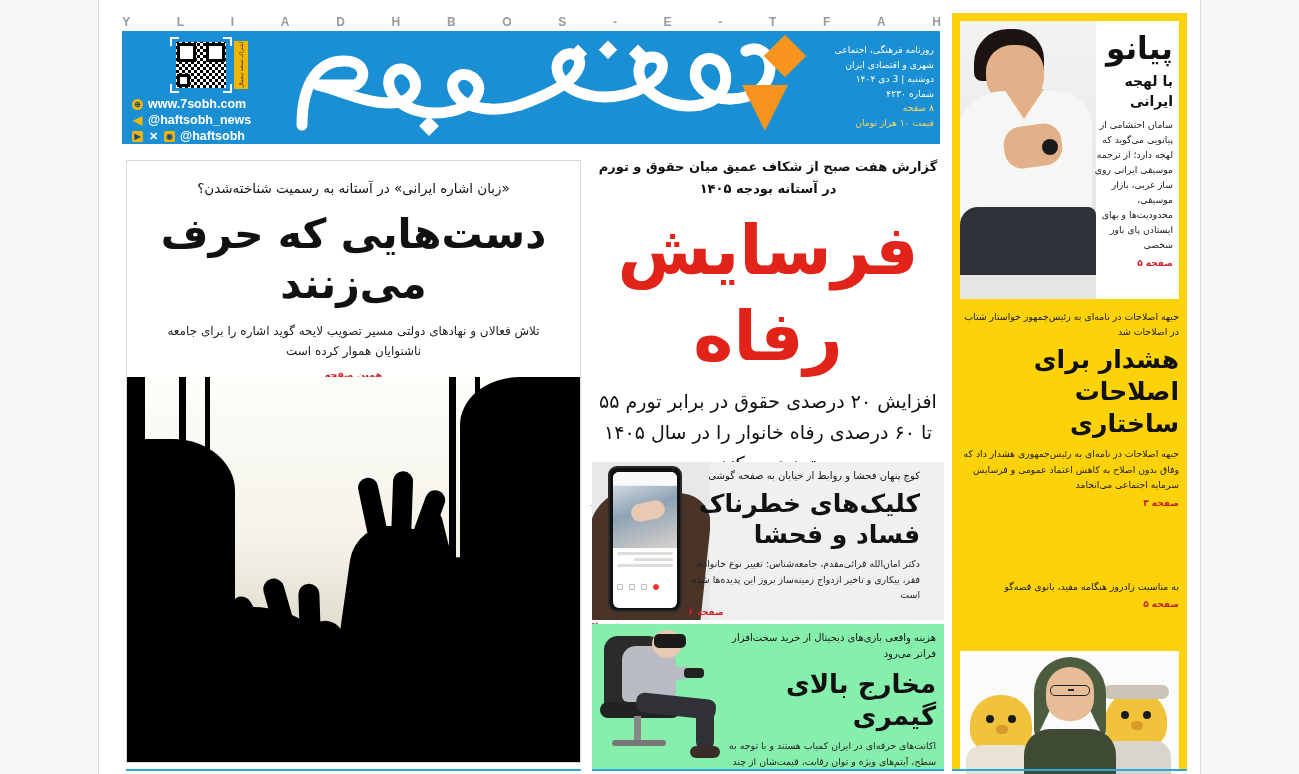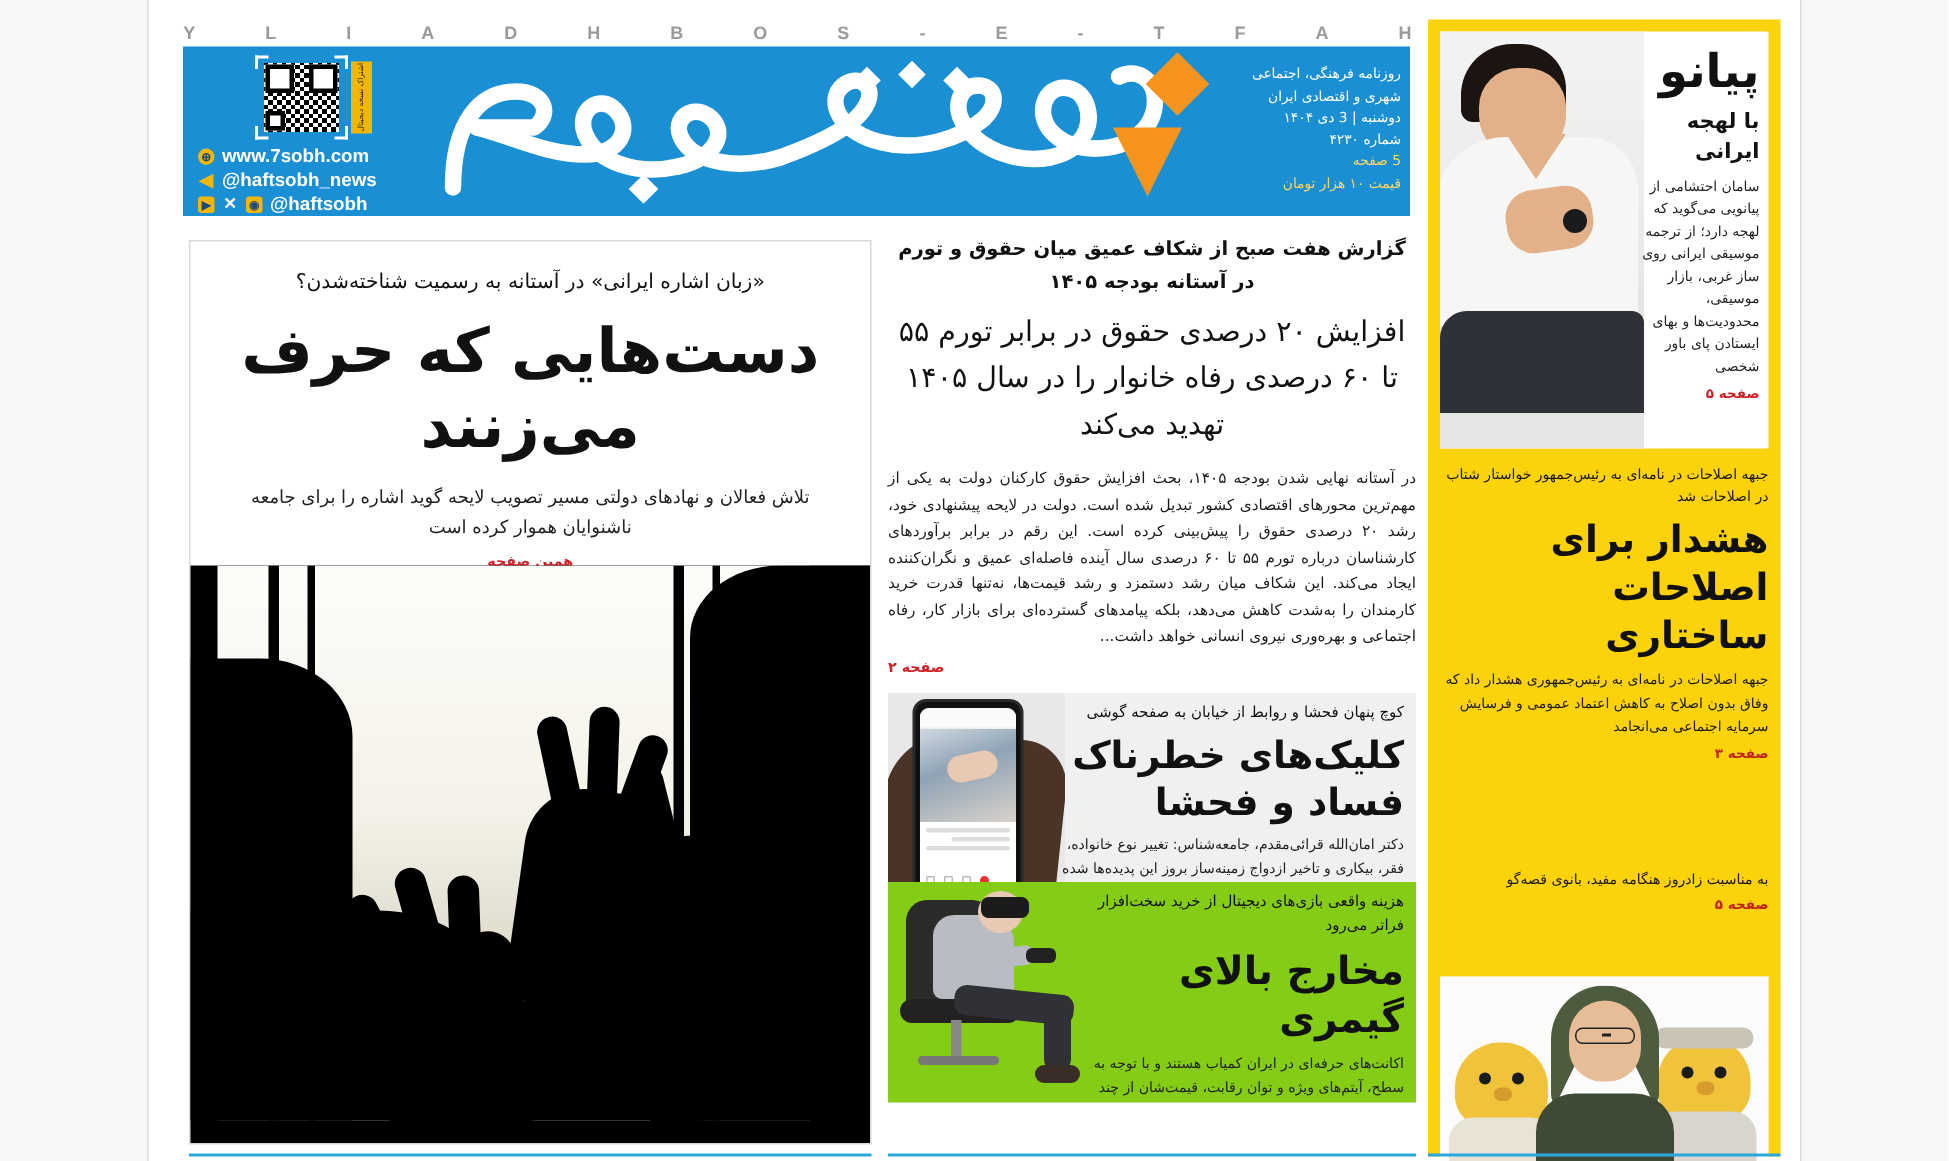--- a/index.html
+++ b/index.html
@@ -384,21 +384,21 @@
   
   .phone-story {
     position: absolute;
     left: 492px; top: 462px;
     width: 352px; height: 158px;
     background: #f0f0f0;
     overflow: hidden;
   }
   .ps-text {
     position: absolute;
-    right: 8px; top: 6px;
+    right: 24px; top: 6px;
     width: 232px;
     text-align: right;
   }
   .ps-kicker {
     font-size: 10px; line-height: 16px; color: #111;
     font-family: "DejaVu Sans", sans-serif;
   }
   .ps-head {
     margin-top: 4px;
     font-size: 25px; line-height: 31px; font-weight: 700; color: #111;
@@ -469,23 +469,23 @@
   }
   .ph-icons b {
     display: block; width: 6px; height: 6px;
     border: 1px solid #bbb; border-radius: 1px;
   }
   .ph-icons b:first-child { background: #e33; border-color: #e33; border-radius: 50%; }
 
   
   .game-story {
     position: absolute;
-    left: 492px; top: 588px;
+    left: 492px; top: 624px;
     width: 352px; height: 147px;
-    background: #84cc16;
+    background: #86efac;
     overflow: hidden;
   }
   .gs-text {
     position: absolute;
     right: 8px; top: 6px;
     width: 208px;
     text-align: right;
   }
   .gs-kicker {
     font-size: 10px; line-height: 16px; color: #111;
@@ -863,21 +863,21 @@
             <path d="M470 52 L516 52 L493 98 Z"></path>
           </g>
         </svg>
       </div>
 
       <div class="masthead-info">
         <div class="mi-line">روزنامه فرهنگی، اجتماعی</div>
         <div class="mi-line">شهری و اقتصادی ایران</div>
         <div class="mi-line">دوشنبه | 3 دی ۱۴۰۴</div>
         <div class="mi-line">شماره ۴۲۳۰</div>
-        <div class="mi-line mi-yellow">5 صفحه</div>
+        <div class="mi-line mi-yellow">۸ صفحه</div>
         <div class="mi-line mi-yellow">قیمت ۱۰ هزار تومان</div>
       </div>
     </div>
 
     <div class="left-feature">
       <div class="lf-text">
         <div class="lf-kicker">«زبان اشاره ایرانی» در آستانه به رسمیت شناخته‌شدن؟</div>
         <div class="lf-head">دست‌هایی که حرف می‌زنند</div>
         <div class="lf-sub">تلاش فعالان و نهادهای دولتی مسیر تصویب لایحه گوید اشاره را برای جامعه ناشنوایان هموار کرده است</div>
         <div class="lf-page">همین صفحه</div>
@@ -897,20 +897,21 @@
           </div>
         <div class="hand hand-b">
             <i></i>
           </div>
         <div class="hand hand-c"></div>
       </div>
     </div>
 
     <div class="center-col">
       <div class="cc-kicker">گزارش هفت صبح از شکاف عمیق میان حقوق و تورم در آستانه بودجه ۱۴۰۵</div>
+      <div class="cc-headline">فرسایش رفاه</div>
       <div class="cc-deck">افزایش ۲۰ درصدی حقوق در برابر تورم ۵۵ تا ۶۰ درصدی رفاه خانوار را در سال ۱۴۰۵ تهدید می‌کند</div>
       <div class="cc-body">در آستانه نهایی شدن بودجه ۱۴۰۵، بحث افزایش حقوق کارکنان دولت به یکی از مهم‌ترین محورهای اقتصادی کشور تبدیل شده است. دولت در لایحه پیشنهادی خود، رشد ۲۰ درصدی حقوق را پیش‌بینی کرده است. این رقم در برابر برآوردهای کارشناسان درباره تورم ۵۵ تا ۶۰ درصدی سال آینده فاصله‌ای عمیق و نگران‌کننده ایجاد می‌کند. این شکاف میان رشد دستمزد و رشد قیمت‌ها، نه‌تنها قدرت خرید کارمندان را به‌شدت کاهش می‌دهد، بلکه پیامدهای گسترده‌ای برای بازار کار، رفاه اجتماعی و بهره‌وری نیروی انسانی خواهد داشت...</div>
       <div class="cc-page">صفحه ۲</div>
     </div>
 
     <div class="phone-story">
       <div class="ps-photo">
         <div class="hand-holding"></div>
         <div class="phone-dev">
           <div class="phone-screen">

